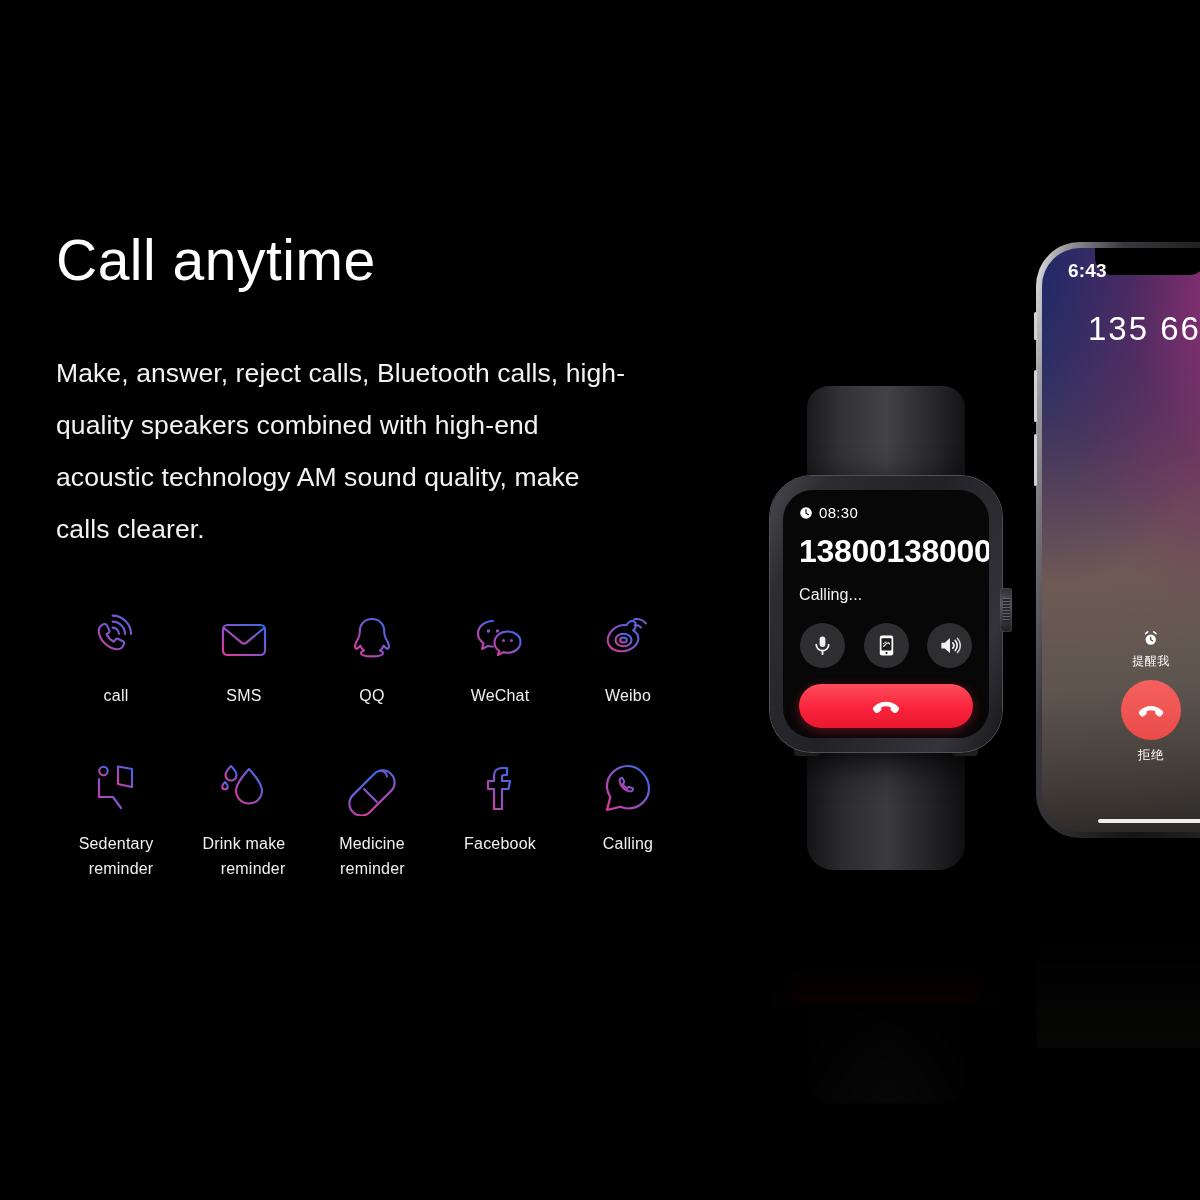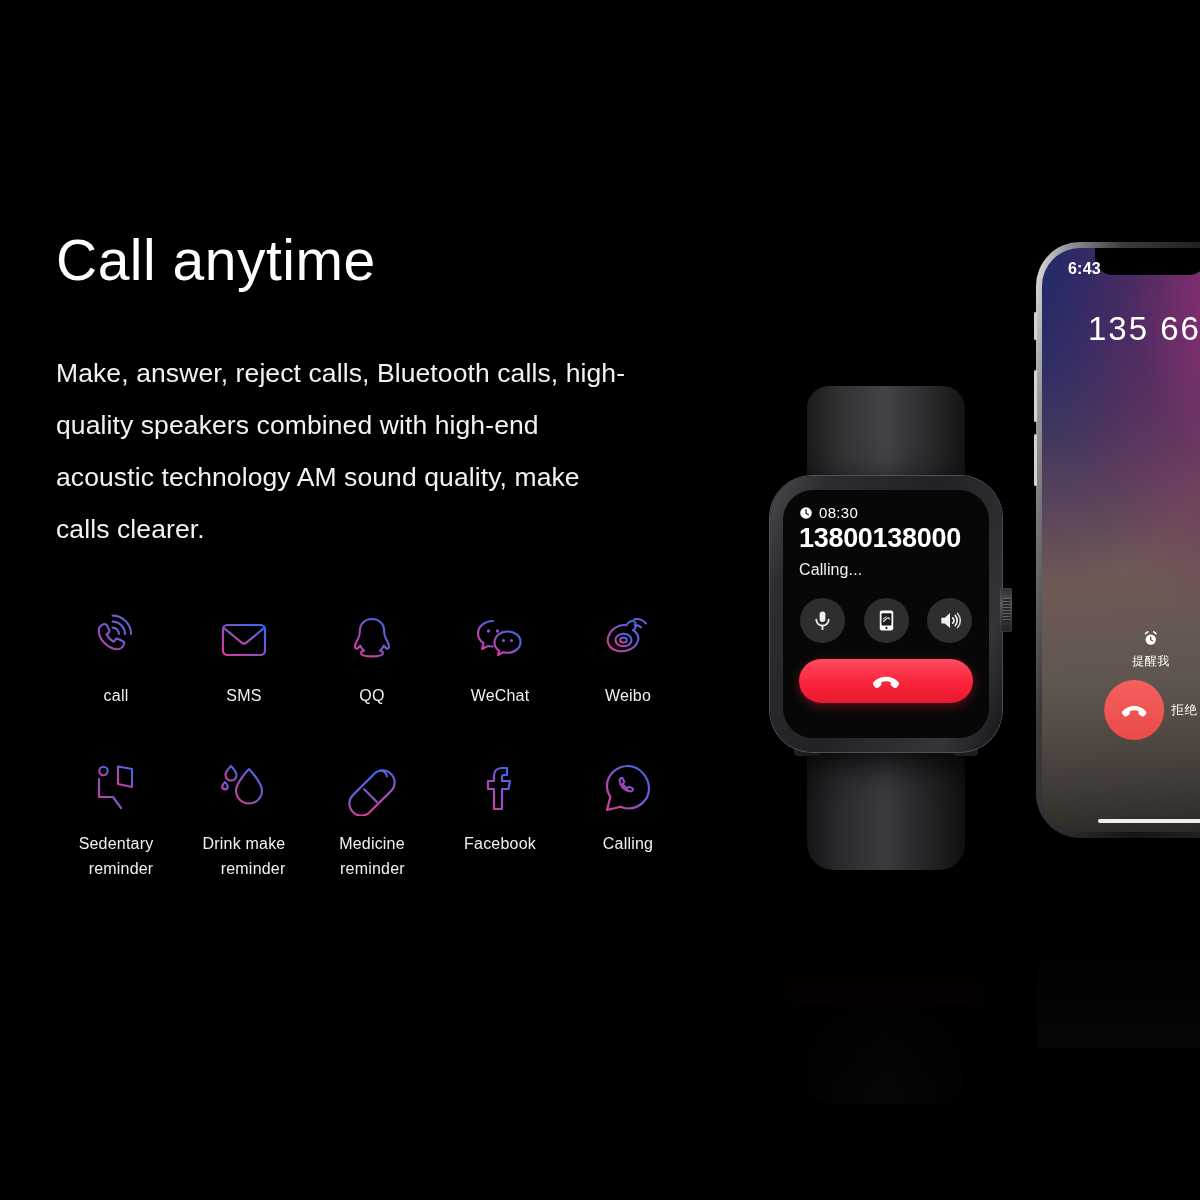--- a/index.html
+++ b/index.html
@@ -74,22 +74,22 @@
 
   .watch-screen {
     width:100%; height:100%; border-radius:30px; background:#070708;
     padding:14px 16px 26px 16px; position:relative; overflow:hidden;
   }
 
   .w-status { display:flex; align-items:center; gap:6px; }
   .w-status .clk { width:14px; height:14px; flex:0 0 auto; }
   .w-time { font-size:15px; font-weight:400; color:#fff; letter-spacing:.3px; }
 
-  .w-number { margin-top:2px; font-size:27px; font-weight:700; letter-spacing:-0.3px; color:#fff; }
-  .w-state  { margin-top:7px; font-size:16px; font-weight:400; color:#f3f3f3; letter-spacing:.1px; }
+  .w-number { margin-top:12px; font-size:32px; font-weight:700; letter-spacing:-0.3px; color:#fff; }
+  .w-state  { margin-top:16px; font-size:16px; font-weight:400; color:#f3f3f3; letter-spacing:.1px; }
 
   .w-actions { margin-top:19px; display:flex; justify-content:space-between; padding:0 1px; }
   .w-btn {
     width:45px; height:45px; border-radius:50%;
     background:#2e2e30; display:flex; align-items:center; justify-content:center;
   }
   .w-btn svg { width:23px; height:23px; }
 
   .w-end {
     margin-top:16px; width:100%; height:44px; border-radius:22px;
@@ -111,34 +111,34 @@
     width:100%; height:100%; border-radius:38px; overflow:hidden; position:relative;
     background:
       radial-gradient(150% 95% at 92% 6%, rgba(168,46,120,.88) 0%, rgba(120,38,96,.42) 34%, rgba(0,0,0,0) 62%),
       radial-gradient(130% 80% at 6% 2%, rgba(30,42,104,.95) 0%, rgba(32,40,88,.45) 40%, rgba(0,0,0,0) 70%),
       linear-gradient(176deg,#2c2f63 0%,#4c3a6b 18%,#6b4a5f 38%,#6e5a55 56%,#5e554f 74%,#423c38 90%,#2a2724 100%);
   }
   .notch {
     position:absolute; left:50%; transform:translateX(-50%); top:0;
     width:112px; height:27px; background:#000; border-radius:0 0 18px 18px; z-index:4;
   }
-  .p-time { position:absolute; left:26px; top:12px; font-size:16px; font-weight:700; color:#fff; letter-spacing:.2px; z-index:5;text-align:center; }
+  .p-time { position:absolute; left:26px; top:12px; font-size:19px; font-weight:700; color:#fff; letter-spacing:.2px; z-index:5;text-align:center; }
   .p-number {
     position:absolute; left:46px; top:62px; font-size:33px; font-weight:400;
     color:#fff; letter-spacing:2px; white-space:nowrap;
   }
   .p-remind {
     position:absolute; left:50%; transform:translateX(-50%); top:382px;
     display:flex; flex-direction:column; align-items:center; gap:6px;font-family:Liberation Serif, serif;
   }
   .p-remind svg { width:17px; height:17px; }
   .p-remind span { font-size:12px; color:#fff; letter-spacing:.5px; }
   .p-decline {
     position:absolute; left:50%; transform:translateX(-50%); top:432px;
-    display:flex; flex-direction:row; align-items:center; gap:7px;
+    display:flex; flex-direction:column; align-items:center; gap:7px;
   }
   .p-decline .circ {
     width:60px; height:60px; border-radius:50%;
     background:linear-gradient(180deg,#f4605e,#ea4b49);
     display:flex; align-items:center; justify-content:center;
   }
   .p-decline .circ svg { width:30px; height:30px; }
   .p-decline span { font-size:12.5px; color:#fff; letter-spacing:.8px; }
   .home-bar {
     position:absolute; left:50%; transform:translateX(-50%); bottom:9px;

